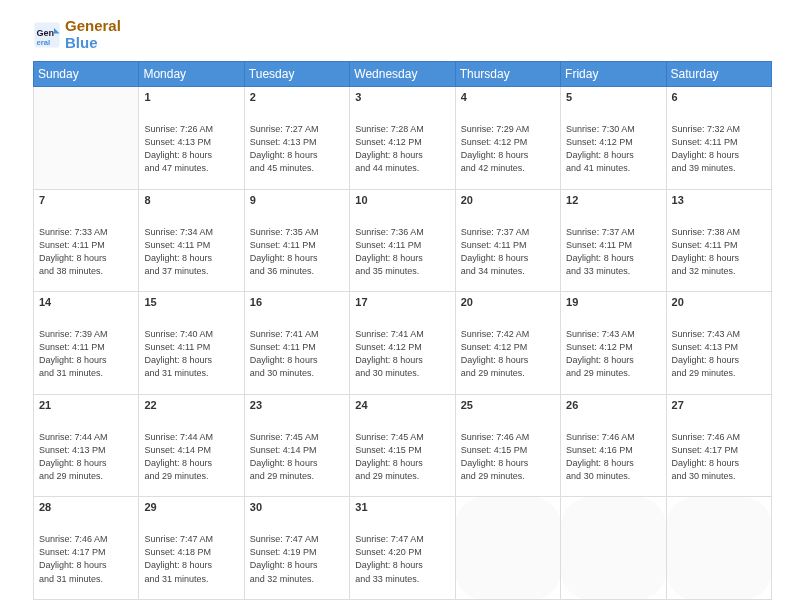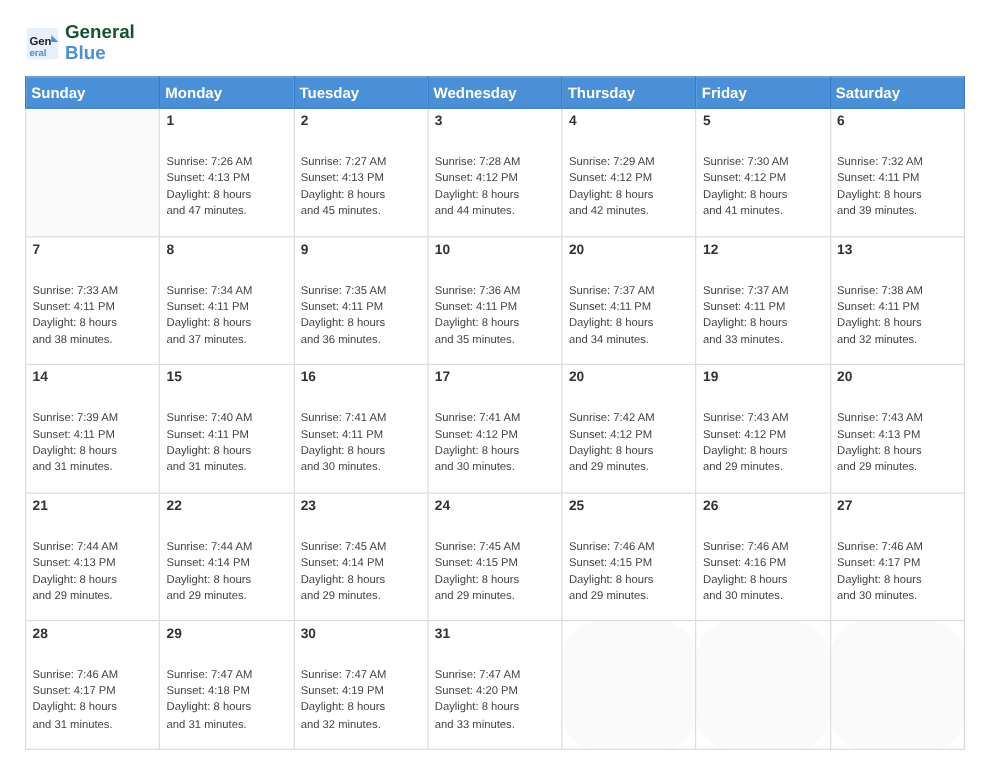--- a/index.html
+++ b/index.html
@@ -6,21 +6,21 @@
     body {
       font-family: Arial, sans-serif;
       background: #fff;
       width: 792px;
       height: 612px;
       overflow: hidden;
     }
     .page {
       width: 792px;
       height: 612px;
-      padding: 18px 20px 12px 20px;
+      padding: 18px 20px 12px 33px;
       display: flex;
       flex-direction: column;
     }
     .header {
       display: flex;
       justify-content: space-between;
       align-items: flex-start;
       margin-bottom: 10px;
     }
     .logo {
@@ -52,21 +52,21 @@
     }
     table {
       width: 100%;
       border-collapse: collapse;
       table-layout: fixed;
     }
     thead tr th {
       background-color: #4a90d9;
       color: #fff;
       font-size: 12px;
-      font-weight: bold;
+      font-weight: normal;
       padding: 5px 4px;
       text-align: left;
       border: 1px solid #3a7bc8;
     }
     tbody tr td {
       vertical-align: top;
       padding: 4px 5px;
       border: 1px solid #ddd;
       font-size: 9.5px;
       color: #333;
@@ -98,21 +98,21 @@
 <div class="page">
   <div class="header">
     <div class="logo">
       <svg class="logo-icon" viewBox="0 0 40 40">
         <rect x="2" y="2" width="36" height="36" rx="4" fill="#e8f0fb"></rect>
         <text x="5" y="22" font-size="13" font-weight="bold" fill="#1a1a2e" font-family="Arial">Gen</text>
         <text x="5" y="34" font-size="11" font-weight="bold" fill="#4a90d9" font-family="Arial">eral</text>
         <polygon points="30,10 38,18 30,18" fill="#4a90d9"></polygon>
       </svg>
       <div>
-        <div style="font-size:15px;font-weight:bold;color:#14532d;line-height:1.1;">General</div>
+        <div style="font-size:15px;font-weight:bold;color:#a16207;line-height:1.1;">General</div>
         <div style="font-size:15px;font-weight:bold;color:#4a90d9;line-height:1.1;">Blue</div>
       </div>
     </div>
     <div class="title-block">
       <div class="month-title"></div>
       <div class="location"></div>
     </div>
   </div>
 
   <table class="calendar">

